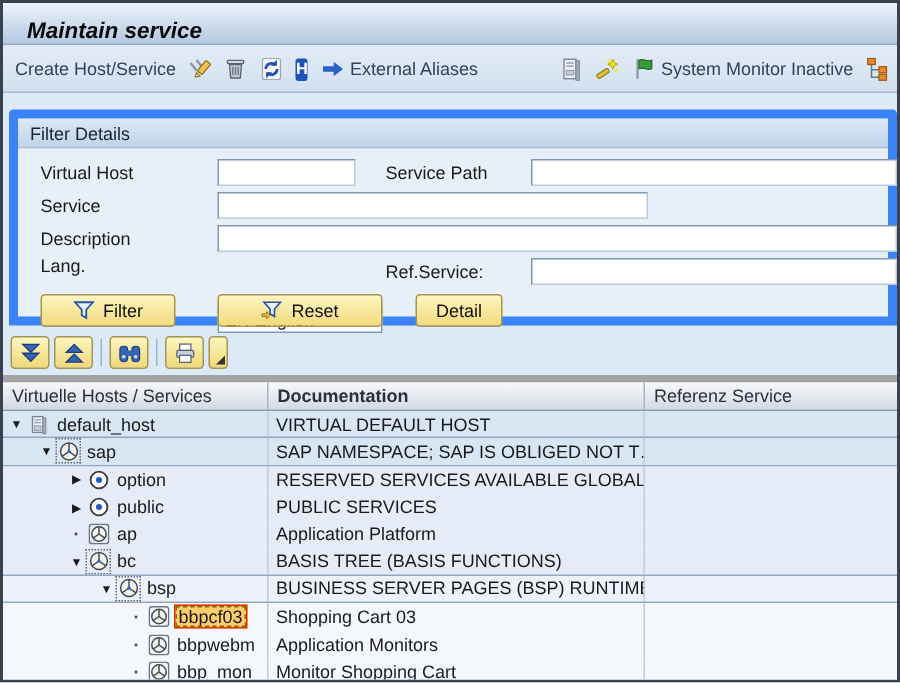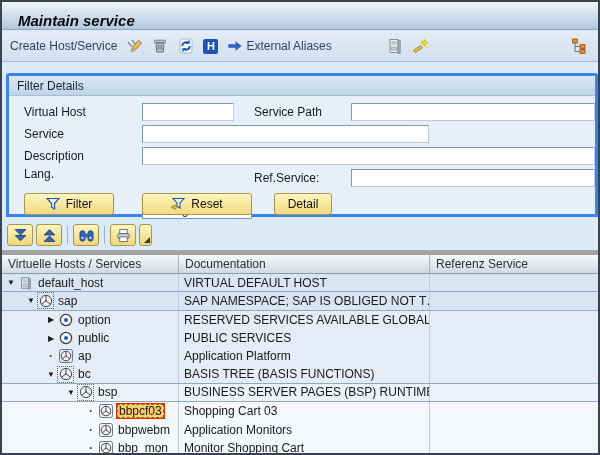--- a/index.html
+++ b/index.html
@@ -23,21 +23,21 @@
   .tb-ico { width:18px; height:18px; display:inline-flex; align-items:center; justify-content:center; }
   .tb-ico svg { width:16px; height:16px; }
   .h-badge { width:15px; height:15px; background:#1b55b8; color:#fff; font-weight:bold;
              font-size:11px; display:flex; align-items:center; justify-content:center; border-radius:2px; }
   .tb-group { display:flex; align-items:center; gap:2px; }
   .spacer { flex:0 0 38px; }
   .push { margin-left:auto; }
 
   
   .filter-panel { position:absolute; top:71px; left:4px; width:592px; height:144px;
-                  background:#e7eff9; border:3px solid #3b82f6; border-radius:3px 3px 0 0; }
+                  background:#e7eff9; border:6px solid #3b82f6; border-radius:3px 3px 0 0; }
   .fp-header { height:20px; background:linear-gradient(#dbe8f6,#bed4ea);
                border-bottom:1px solid #a5bcd4; display:flex; align-items:center;
                padding-left:8px; color:#1a2430; border-radius:3px 3px 0 0; }
   .fp-body { position:relative; height:122px; }
   .f-label { position:absolute; left:15px; width:112px; height:16px; line-height:16px; color:#1a1a1a; }
   .f-label2 { position:absolute; left:245px; height:16px; line-height:16px; color:#1a1a1a; }
   .f-input { position:absolute; height:18px; background:#fff; border:1px solid #7f98b2;
              border-bottom-color:#b9cade; border-right-color:#b9cade;
              font-family:"Liberation Sans",sans-serif; font-size:12px; padding:0 3px; }
   .f-select { position:absolute; height:18px; background:#fff; border:1px solid #7f98b2;
@@ -59,21 +59,21 @@
   .vsep { width:1px; height:18px; background:#9fb2c8; margin:0 2px; }
   .dd-corner { width:0; height:0; border-left:6px solid transparent; border-bottom:6px solid #333;
                margin-top:9px; margin-left:2px; }
 
   
   .table { position:absolute; top:248px; left:0; right:0; bottom:0; background:#f4f8fd;
            border-top:5px solid #a3a3a3; display:flex; flex-direction:column; }
   .thead { height:20px; display:flex; background:linear-gradient(#f7f8fa,#d3d9e3);
            border-bottom:1px solid #8a99ab; color:#2a2f38; }
   .th { padding:2px 6px; border-right:1px solid #a9b4c2; white-space:nowrap; overflow:hidden; }
-  .th1 { width:177px; } .th2 { width:251px; } .th3 { flex:1; border-right:none; }
+  .th1 { width:177px; } .th2 { width:251px;font-weight:bold; } .th3 { flex:1; border-right:none; }
   .tbody { flex:1; display:flex; flex-direction:column; }
   .tree-row { height:18.3px; display:flex; align-items:center; font-size:12px; }
   .tree-row .c1 { width:177px; height:100%; display:flex; align-items:center;
                   border-right:1px solid #bfccdc; overflow:hidden; white-space:nowrap; }
   .tree-row .c2 { width:251px; height:100%; display:flex; align-items:center; padding:0 5px;
                   border-right:1px solid #bfccdc; overflow:hidden; white-space:nowrap; }
   .tree-row .c3 { flex:1; height:100%; }
   .tree-row:nth-child(-n+2)        { background:#d8e5f3; }
   .tree-row:nth-child(n+3):nth-child(-n+6) { background:#e5ebf7; }
   .tree-row:nth-child(7)           { background:#ecf1fa; }
@@ -143,20 +143,29 @@
         </svg>
     </span>
     <span class="tb-ico">
       <svg viewBox="0 0 16 16">
           <rect x="0.5" y="9.5" width="9" height="3" rx="1" transform="rotate(-33 5 11)" fill="#e0c23a" stroke="#8a7a20" stroke-width="0.7"></rect>
           <path d="M11.5 1.5 l1 2.3 2.3 1 -2.3 1 -1 2.3 -1-2.3 -2.3-1 2.3-1 z" fill="#f6ea00" stroke="#a89a00" stroke-width="0.6"></path>
           <circle cx="13.8" cy="8.8" r="1" fill="#f6ea00"></circle>
           <circle cx="8.8" cy="2.8" r="0.9" fill="#f6ea00"></circle>
         </svg>
     </span>
+    <span class="tb-group">
+      <span class="tb-ico">
+        <svg viewBox="0 0 16 16">
+            <path d="M3 1.5 v13" stroke="#8a94a4" stroke-width="1.4"></path>
+            <path d="M4 2.2 c3-1.6 5.5 1.4 8.5 0 v5.6 c-3 1.6 -5.5-1.4 -8.5 0 z" fill="#3a9a3a" stroke="#1c681c" stroke-width="0.8"></path>
+          </svg>
+      </span>
+      <span class="tb-text">System Monitor Inactive</span>
+    </span>
     <span class="tb-ico push" style="margin-right:2px;">
       <svg viewBox="0 0 16 16">
           <path d="M4 5 v9 M4 8.5 h5 M4 13.5 h5" stroke="#6a7585" stroke-width="1" fill="none"></path>
           <rect x="1.5" y="1" width="5" height="4" fill="#e8892a" stroke="#9a5510" stroke-width="0.8"></rect>
           <rect x="9" y="6.5" width="5" height="4" fill="#e8892a" stroke="#9a5510" stroke-width="0.8"></rect>
           <rect x="9" y="11.5" width="5" height="4" fill="#e8892a" stroke="#9a5510" stroke-width="0.8"></rect>
         </svg>
     </span>
   </div>
 

